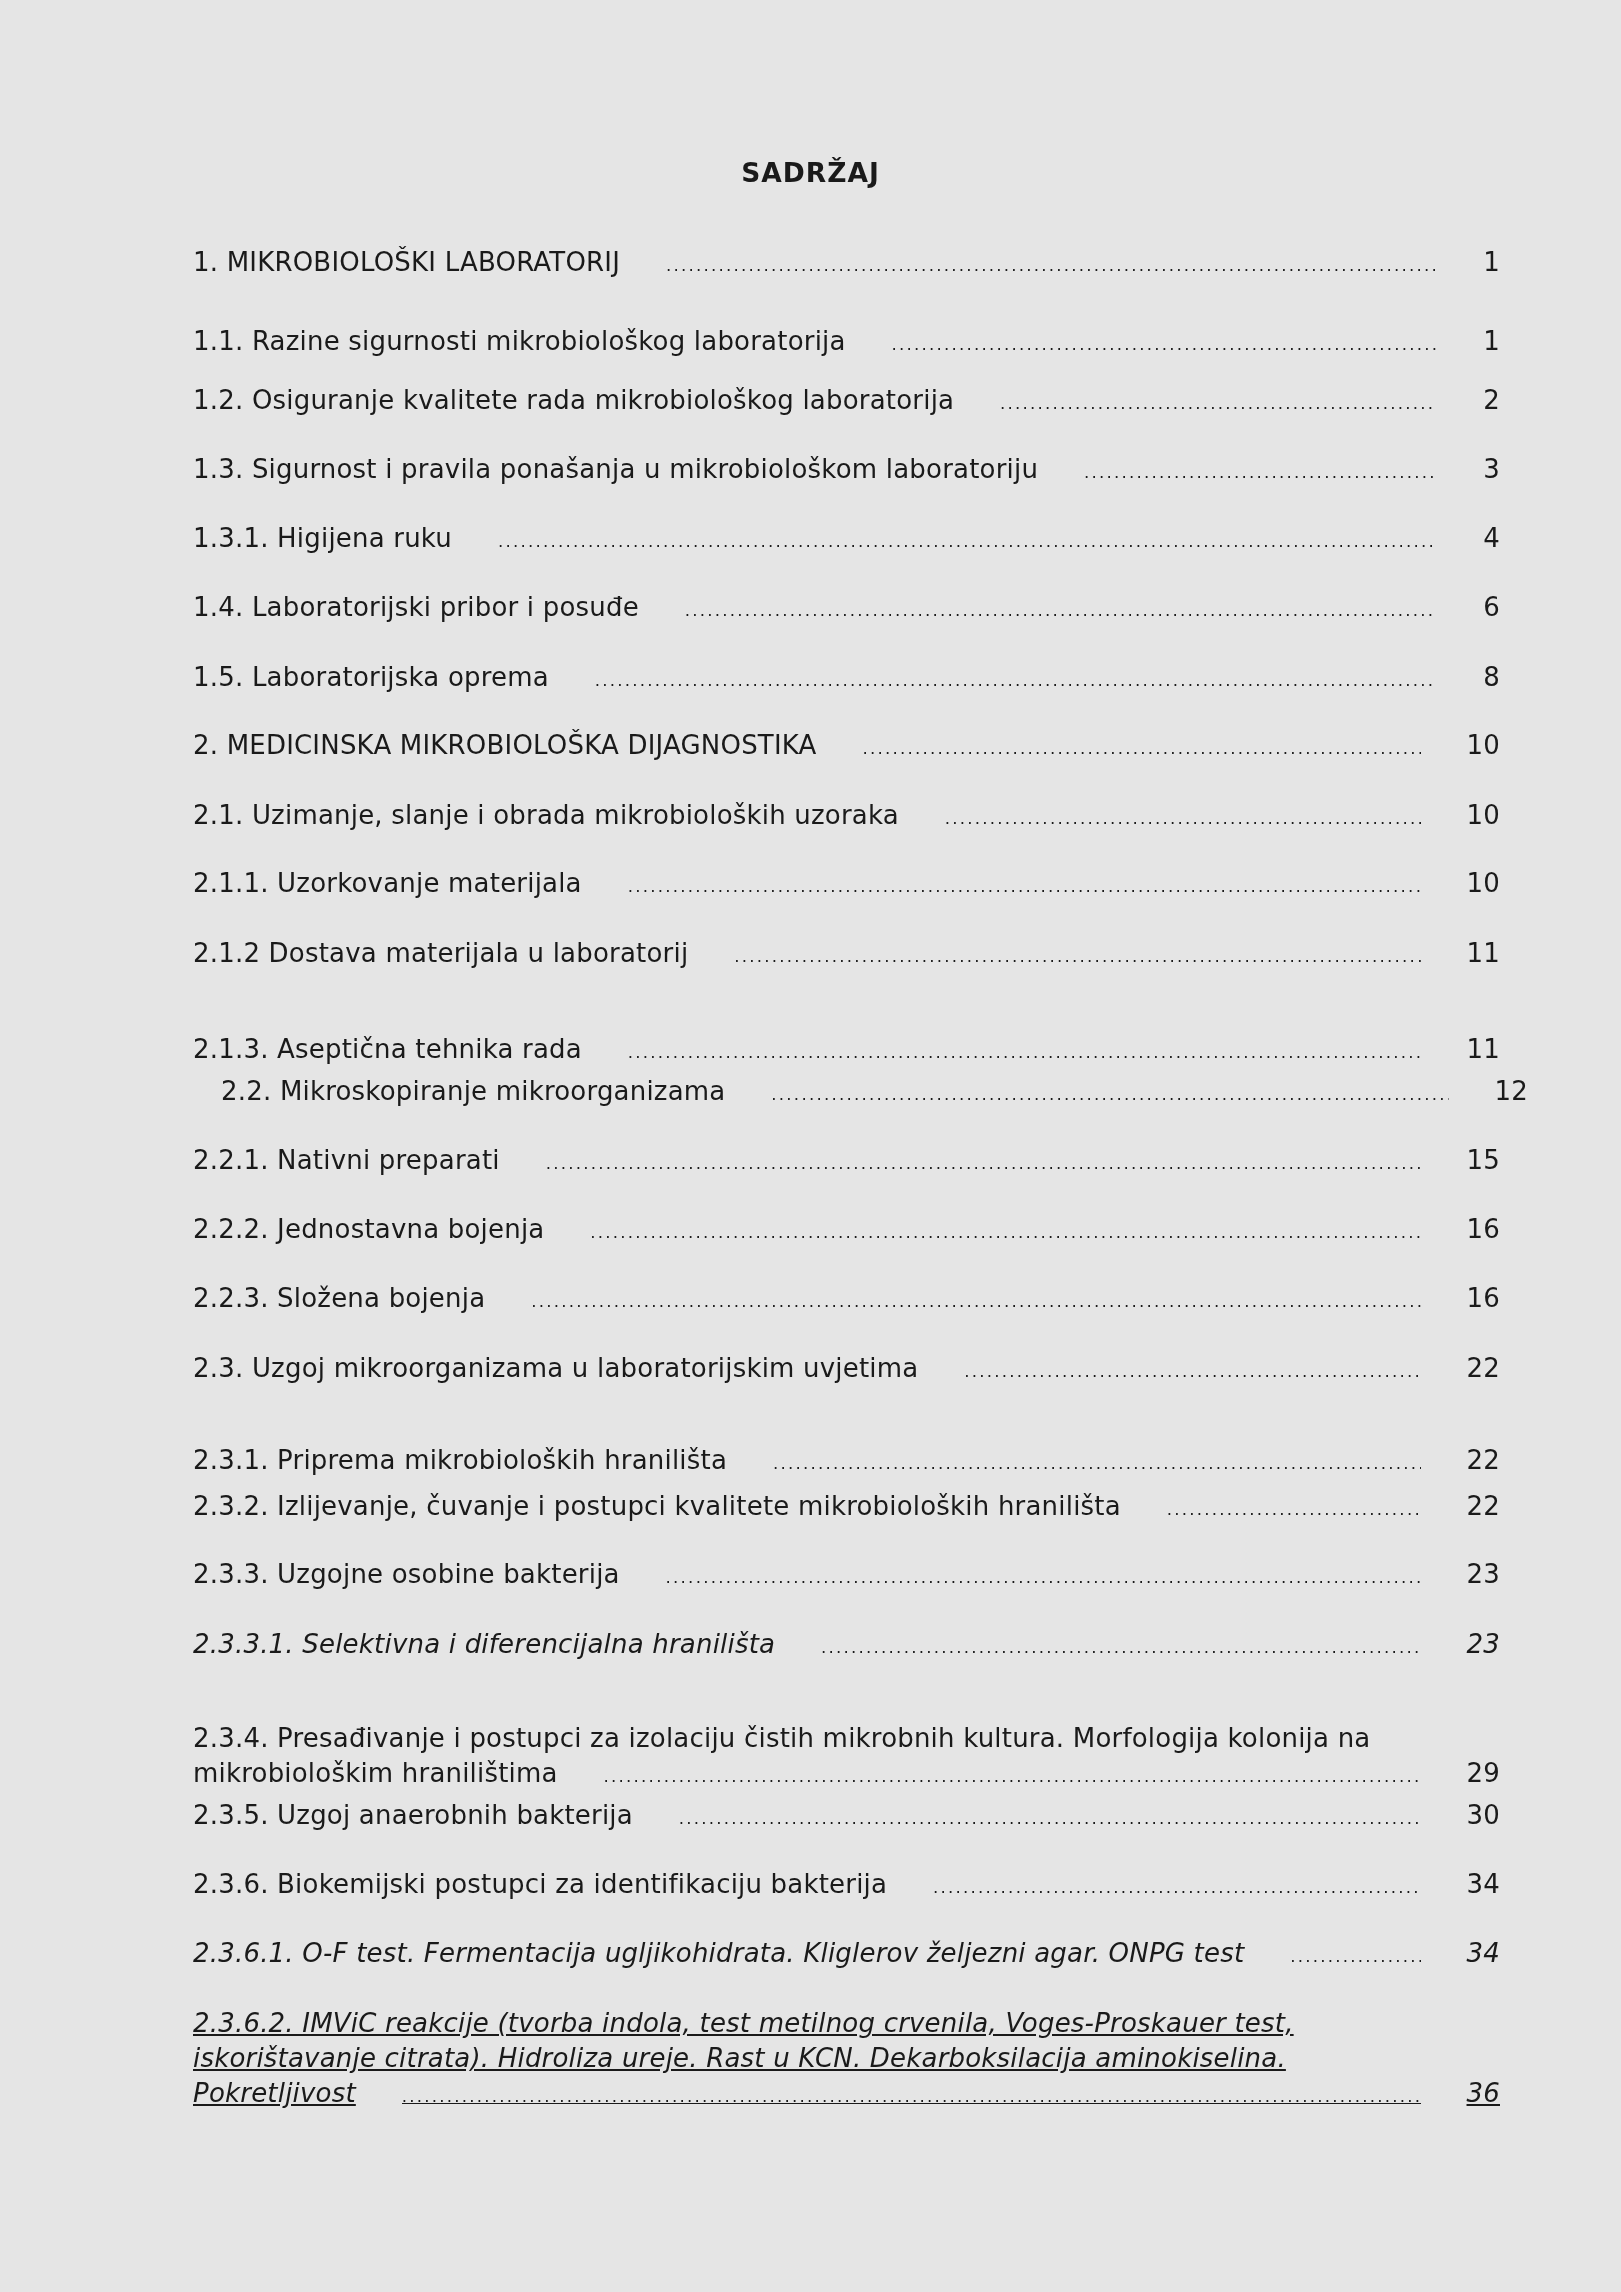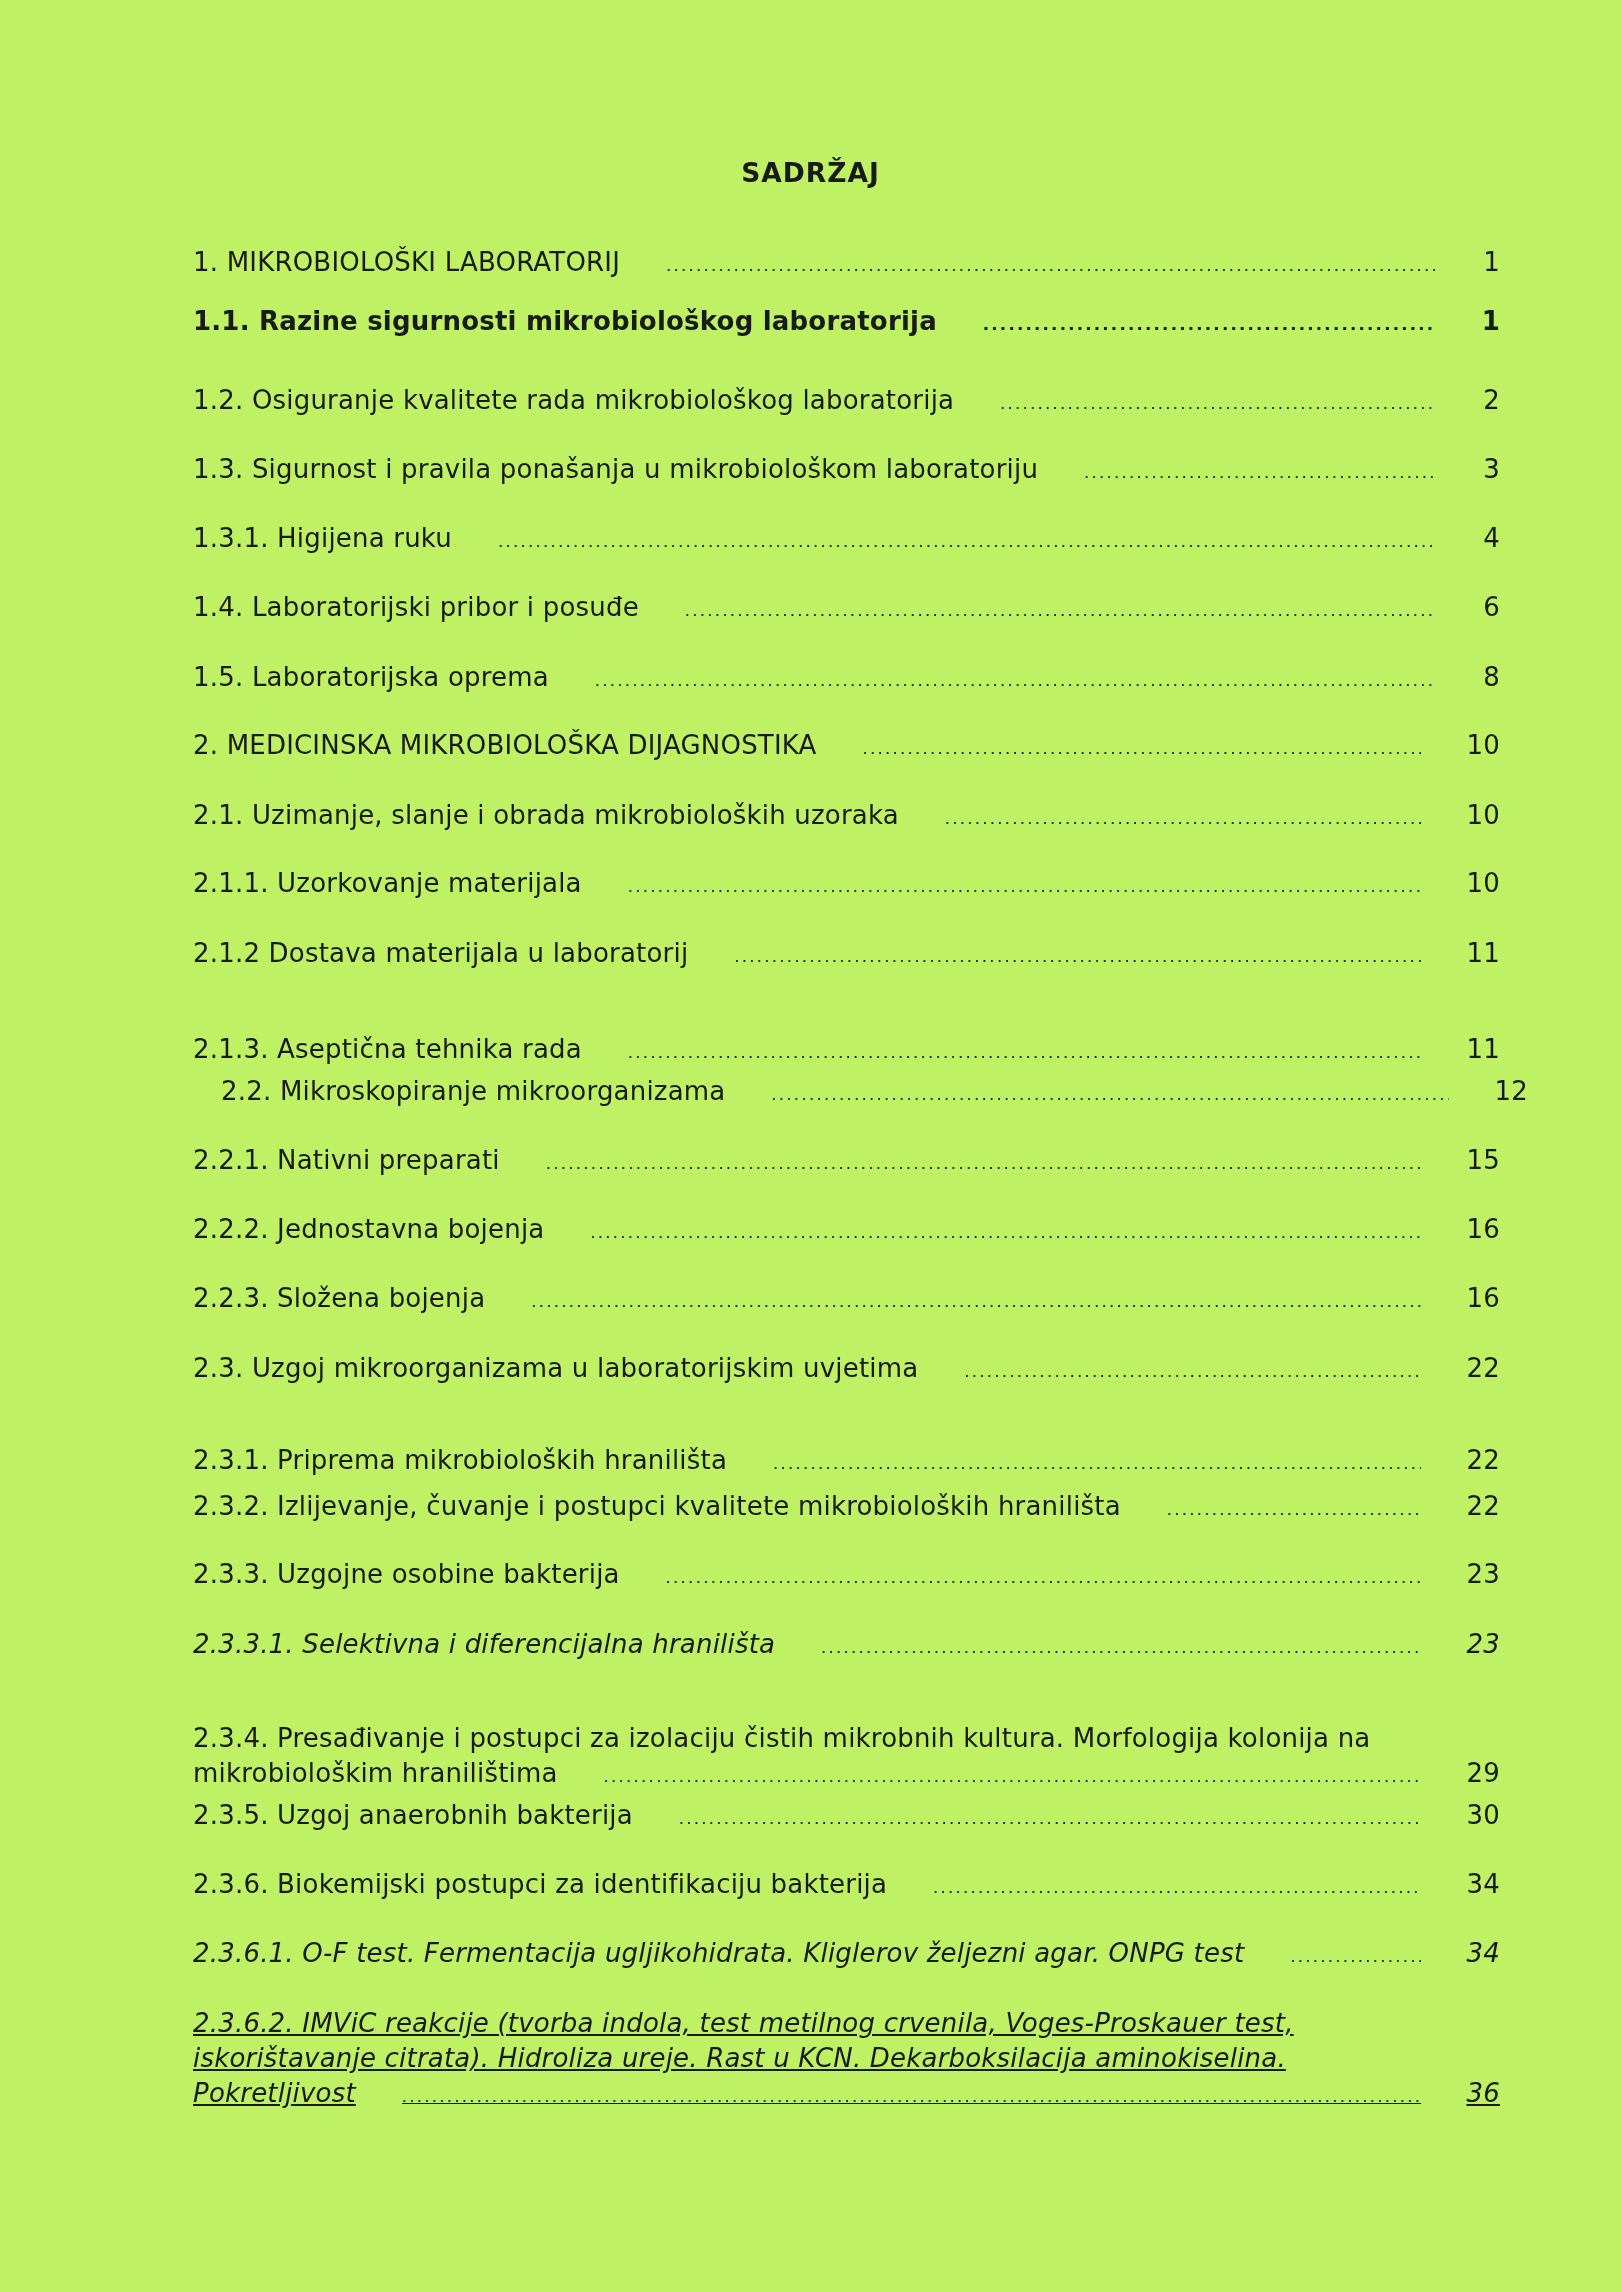--- a/index.html
+++ b/index.html
@@ -1,19 +1,19 @@
 <!DOCTYPE html>
 <html><head>
 <meta charset="utf-8">
 <style>
   html, body { margin: 0; padding: 0; background: #ffffff; }
   body { width: 1621px; height: 2293px; position: relative; overflow: hidden; }
   .page {
     position: absolute; left: 0; top: 0; width: 1621px; height: 2293px;
-    background: #bef264; color: #1a1a1a;
+    background: #e5e5e5; color: #1a1a1a;
     font-family: "DejaVu Sans", sans-serif;
   }
   .toc-title {
     position: absolute; left: 0; width: 1621px; top: 155px;
     text-align: center; font-weight: bold; font-size: 26.5px; letter-spacing: 1px;
     line-height: 35px;
   }
   .toc-list { position: absolute; left: 193px; width: 1307px; top: 0; }
   .entry { position: absolute; left: 0; width: 1307px; font-size: 26px; line-height: 35px; letter-spacing: 0.2px; }
   .entry.italic { font-style: italic; }
@@ -37,21 +37,21 @@
 
   <div class="toc-list">
 
     <div class="entry" style="top:245px;">
         <div class="line">
           <span class="text">1. MIKROBIOLOŠKI LABORATORIJ</span>
           <span class="leader"></span>
           <span class="page-num">1</span>
         </div>
       </div>
-    <div class="entry" style="top:304px;font-weight:bold;">
+    <div class="entry" style="top:324px;">
         <div class="line">
           <span class="text">1.1. Razine sigurnosti mikrobiološkog laboratorija</span>
           <span class="leader"></span>
           <span class="page-num">1</span>
         </div>
       </div>
     <div class="entry" style="top:383px;">
         <div class="line">
           <span class="text">1.2. Osiguranje kvalitete rada mikrobiološkog laboratorija</span>
           <span class="leader"></span>

